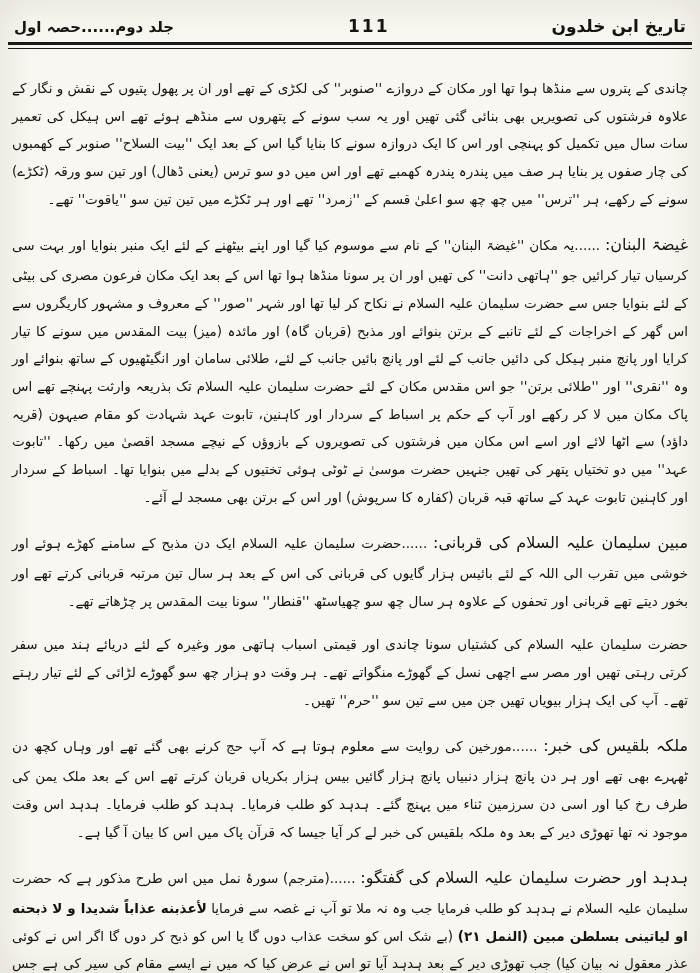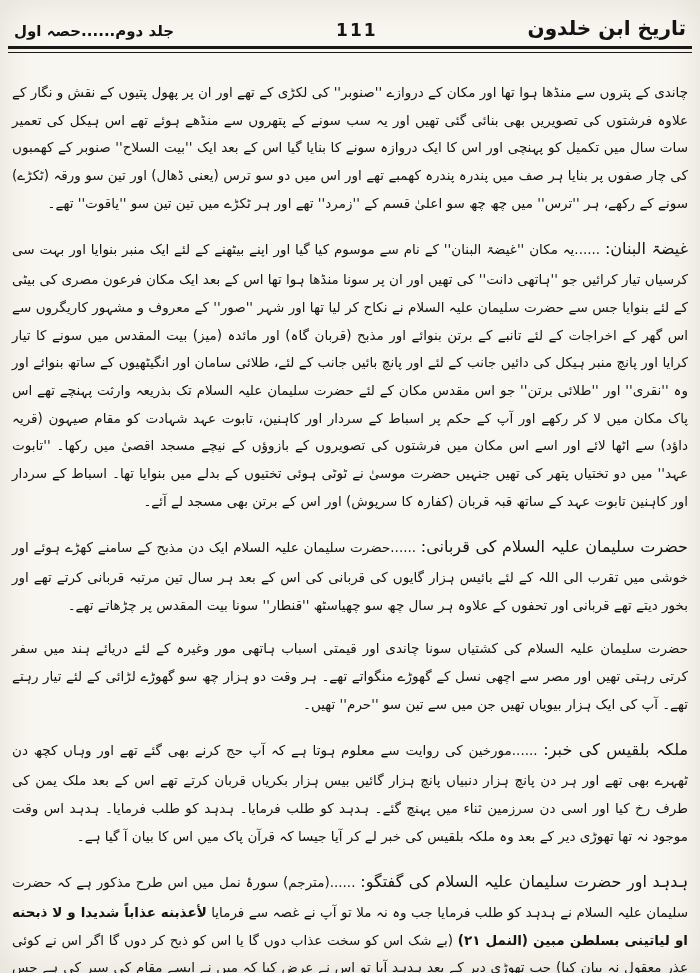--- a/index.html
+++ b/index.html
@@ -11,21 +11,21 @@
     overflow:hidden;
     direction:rtl;
     font-family:"DejaVu Sans", sans-serif;
     color:#161412;
     position:relative;
   }
   .header {
     display:flex; justify-content:space-between; align-items:flex-end;
     padding:16px 14px 3px 14px;
   }
-  .book-title { font-weight:bold; font-size:20px; }
+  .book-title { font-weight:bold; font-size:17px; }
   .page-number { font-weight:bold; font-size:17px; letter-spacing:2px; transform:translatex(6px); }
   .volume-info { font-weight:bold; font-size:15px; }
   .header-rule {
     margin:3px 8px 8px 8px;
     height:3px;
     border-top:3px solid #191919;
     border-bottom:1px solid #191919;
   }
   .page-body {
     padding:2px 12px 0 12px;
@@ -51,19 +51,19 @@
     <span class="book-title">تاریخ ابن خلدون</span>
     <span class="page-number">111</span>
     <span class="volume-info">جلد دوم......حصہ اول</span>
   </div>
 
   <div class="header-rule"></div>
 
   <div class="page-body">
       <p class="para"><span class="seg">چاندی کے پتروں سے منڈھا ہوا تھا اور مکان کے دروازے ''صنوبر'' کی لکڑی کے تھے اور ان پر پھول پتیوں کے نقش و نگار کے علاوہ فرشتوں کی تصویریں بھی بنائی گئی تھیں اور یہ سب سونے کے پتھروں سے منڈھے ہوئے تھے اس ہیکل کی تعمیر سات سال میں تکمیل کو پہنچی اور اس کا ایک دروازہ سونے کا بنایا گیا اس کے بعد ایک ''بیت السلاح'' صنوبر کے کھمبوں کی چار صفوں پر بنایا ہر صف میں پندرہ پندرہ کھمبے تھے اور اس میں دو سو ترس (یعنی ڈھال) اور تین سو ورقہ (ٹکڑے) سونے کے رکھے، ہر ''ترس'' میں چھ چھ سو اعلیٰ قسم کے ''زمرد'' تھے اور ہر ٹکڑے میں تین تین سو ''یاقوت'' تھے۔</span></p>
       <p class="para"><span class="para-heading">غیضۃ البنان:</span> <span class="seg">......یہ مکان ''غیضۃ البنان'' کے نام سے موسوم کیا گیا اور اپنے بیٹھنے کے لئے ایک منبر بنوایا اور بہت سی کرسیاں تیار کرائیں جو ''ہاتھی دانت'' کی تھیں اور ان پر سونا منڈھا ہوا تھا اس کے بعد ایک مکان فرعون مصری کی بیٹی کے لئے بنوایا جس سے حضرت سلیمان علیہ السلام نے نکاح کر لیا تھا اور شہر ''صور'' کے معروف و مشہور کاریگروں سے اس گھر کے اخراجات کے لئے تانبے کے برتن بنوائے اور مذبح (قربان گاہ) اور مائدہ (میز) بیت المقدس میں سونے کا تیار کرایا اور پانچ منبر ہیکل کی دائیں جانب کے لئے اور پانچ بائیں جانب کے لئے، طلائی سامان اور انگیٹھیوں کے ساتھ بنوائے اور وہ ''نقری'' اور ''طلائی برتن'' جو اس مقدس مکان کے لئے حضرت سلیمان علیہ السلام تک بذریعہ وارثت پہنچے تھے اس پاک مکان میں لا کر رکھے اور آپ کے حکم پر اسباط کے سردار اور کاہنین، تابوت عہد شہادت کو مقام صیہون (قریہ داؤد) سے اٹھا لائے اور اسے اس مکان میں فرشتوں کی تصویروں کے بازوؤں کے نیچے مسجد اقصیٰ میں رکھا۔ ''تابوت عہد'' میں دو تختیاں پتھر کی تھیں جنہیں حضرت موسیٰ نے ٹوٹی ہوئی تختیوں کے بدلے میں بنوایا تھا۔ اسباط کے سردار اور کاہنین تابوت عہد کے ساتھ قبہ قربان (کفارہ کا سرپوش) اور اس کے برتن بھی مسجد لے آئے۔</span></p>
-      <p class="para"><span class="para-heading">حضرت سلیمان علیہ السلام کی قربانی:</span> <span class="seg">......حضرت سلیمان علیہ السلام ایک دن مذبح کے سامنے کھڑے ہوئے اور خوشی میں تقرب الی اللہ کے لئے بائیس ہزار گایوں کی قربانی کی اس کے بعد ہر سال تین مرتبہ قربانی کرتے تھے اور بخور دیتے تھے قربانی اور تحفوں کے علاوہ ہر سال چھ سو چھیاسٹھ ''قنطار'' سونا بیت المقدس پر چڑھاتے تھے۔</span></p>
+      <p class="para"><span class="para-heading">مبین سلیمان علیہ السلام کی قربانی:</span> <span class="seg">......حضرت سلیمان علیہ السلام ایک دن مذبح کے سامنے کھڑے ہوئے اور خوشی میں تقرب الی اللہ کے لئے بائیس ہزار گایوں کی قربانی کی اس کے بعد ہر سال تین مرتبہ قربانی کرتے تھے اور بخور دیتے تھے قربانی اور تحفوں کے علاوہ ہر سال چھ سو چھیاسٹھ ''قنطار'' سونا بیت المقدس پر چڑھاتے تھے۔</span></p>
       <p class="para"><span class="seg">حضرت سلیمان علیہ السلام کی کشتیاں سونا چاندی اور قیمتی اسباب ہاتھی مور وغیرہ کے لئے دریائے ہند میں سفر کرتی رہتی تھیں اور مصر سے اچھی نسل کے گھوڑے منگواتے تھے۔ ہر وقت دو ہزار چھ سو گھوڑے لڑائی کے لئے تیار رہتے تھے۔ آپ کی ایک ہزار بیویاں تھیں جن میں سے تین سو ''حرم'' تھیں۔</span></p>
       <p class="para"><span class="para-heading">ملکہ بلقیس کی خبر:</span> <span class="seg">......مورخین کی روایت سے معلوم ہوتا ہے کہ آپ حج کرنے بھی گئے تھے اور وہاں کچھ دن ٹھہرے بھی تھے اور ہر دن پانچ ہزار دنبیاں پانچ ہزار گائیں بیس ہزار بکریاں قربان کرتے تھے اس کے بعد ملک یمن کی طرف رخ کیا اور اسی دن سرزمین ثناء میں پہنچ گئے۔ ہدہد کو طلب فرمایا۔ ہدہد کو طلب فرمایا۔ ہدہد اس وقت موجود نہ تھا تھوڑی دیر کے بعد وہ ملکہ بلقیس کی خبر لے کر آیا جیسا کہ قرآن پاک میں اس کا بیان آ گیا ہے۔</span></p>
       <p class="para"><span class="para-heading">ہدہد اور حضرت سلیمان علیہ السلام کی گفتگو:</span> <span class="seg">......(مترجم) سورۂ نمل میں اس طرح مذکور ہے کہ حضرت سلیمان علیہ السلام نے ہدہد کو طلب فرمایا جب وہ نہ ملا تو آپ نے غصہ سے فرمایا </span><span class="seg-arabic">لأعذبنه عذاباً شدیدا و لا ذبحنه او لیاتینی بسلطن مبین (النمل ۲۱)</span><span class="seg"> (بے شک اس کو سخت عذاب دوں گا یا اس کو ذبح کر دوں گا اگر اس نے کوئی عذر معقول نہ بیان کیا) جب تھوڑی دیر کے بعد ہدہد آیا تو اس نے عرض کیا کہ میں نے ایسے مقام کی سیر کی ہے جس کی آپ کو بھی خبر نہیں ہے میں آپ کے پاس ''سبا'' سے ایک سچی خبر لایا ہوں یہ کہہ کر سبا کی تعریف کرنے کے بعد عرض کیا </span><span class="seg-arabic">انی وجدت امراۃ تملکھم و اوتیت من کل شیء ولھا عرش عظیم (النمل ۲۳)</span><span class="seg"> (میں نے وہاں ایک عورت دیکھی جو اس سرزمین کی مالک ہے اس کو ہر چیز دی گئی ہے اور اس کا ایک بڑا تخت ہے (</span></p>
     </div>
 
 </div>
 
 </body></html>

